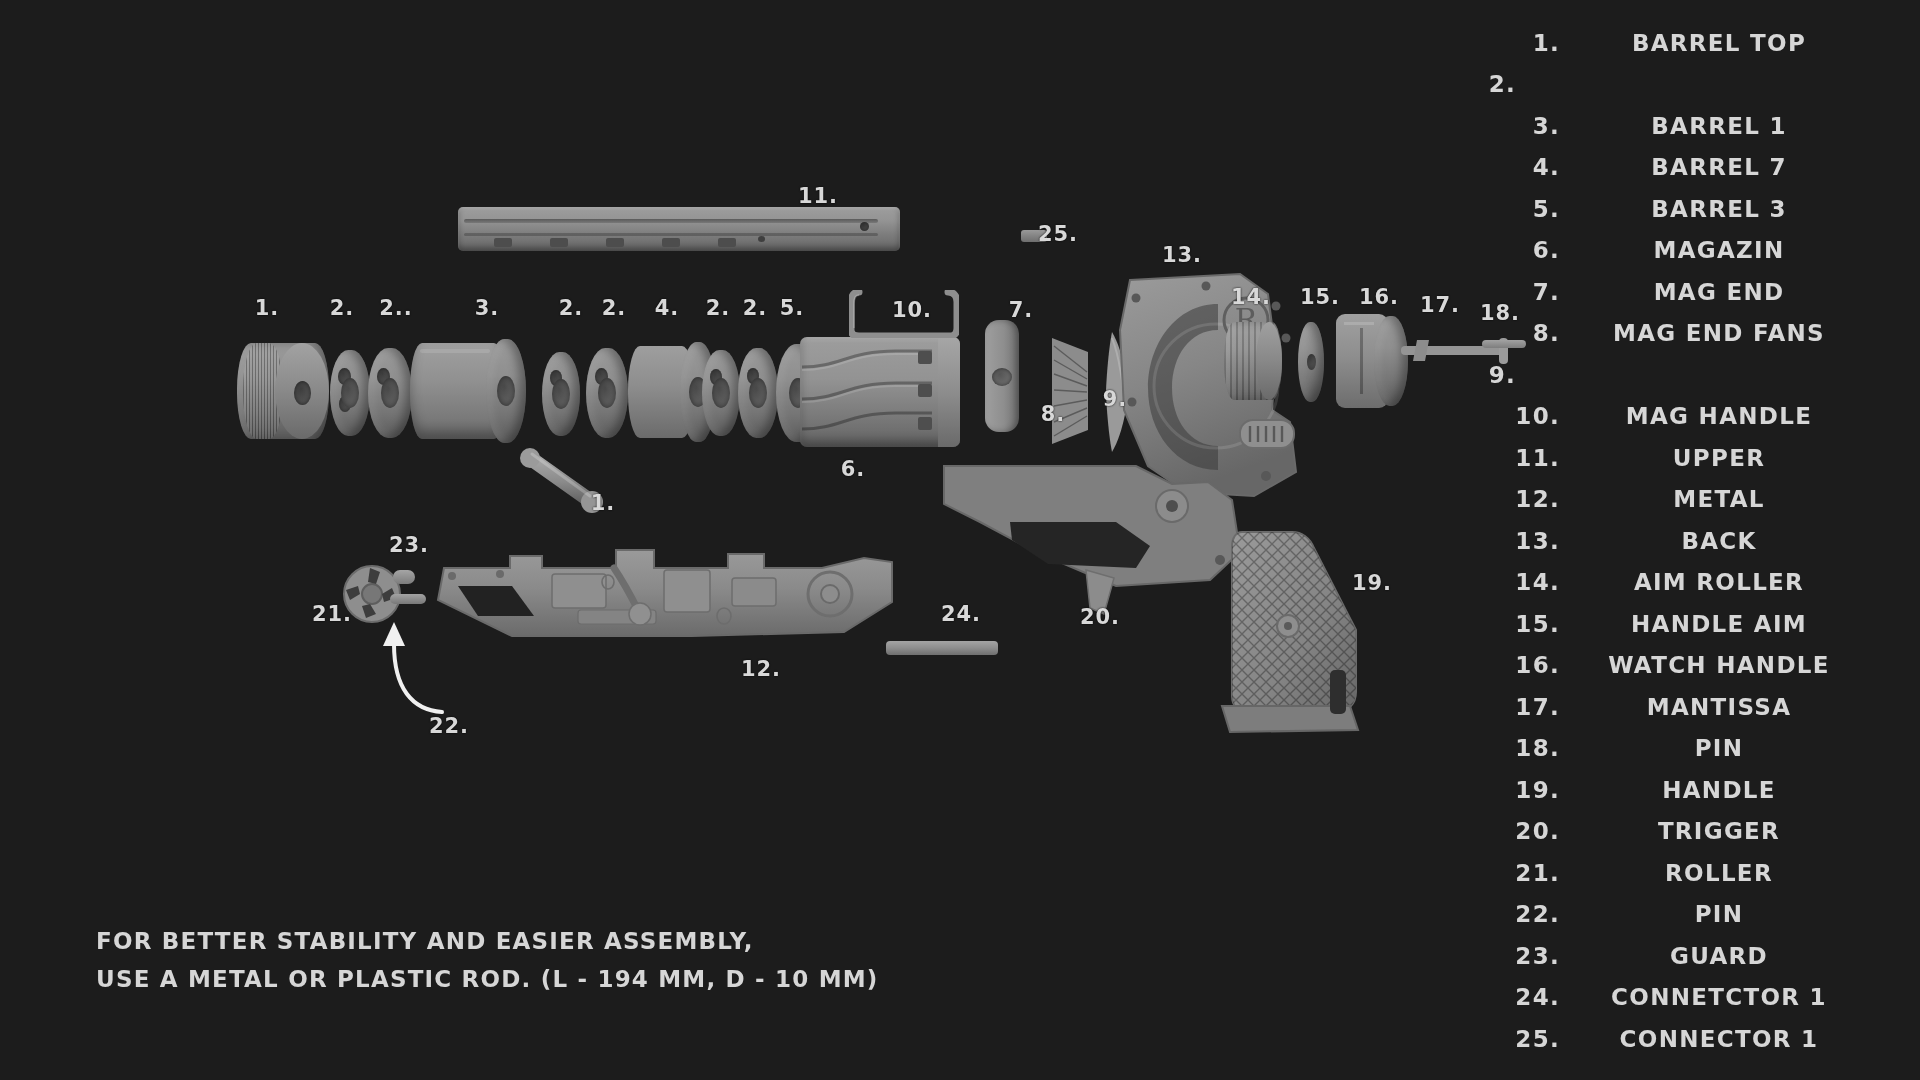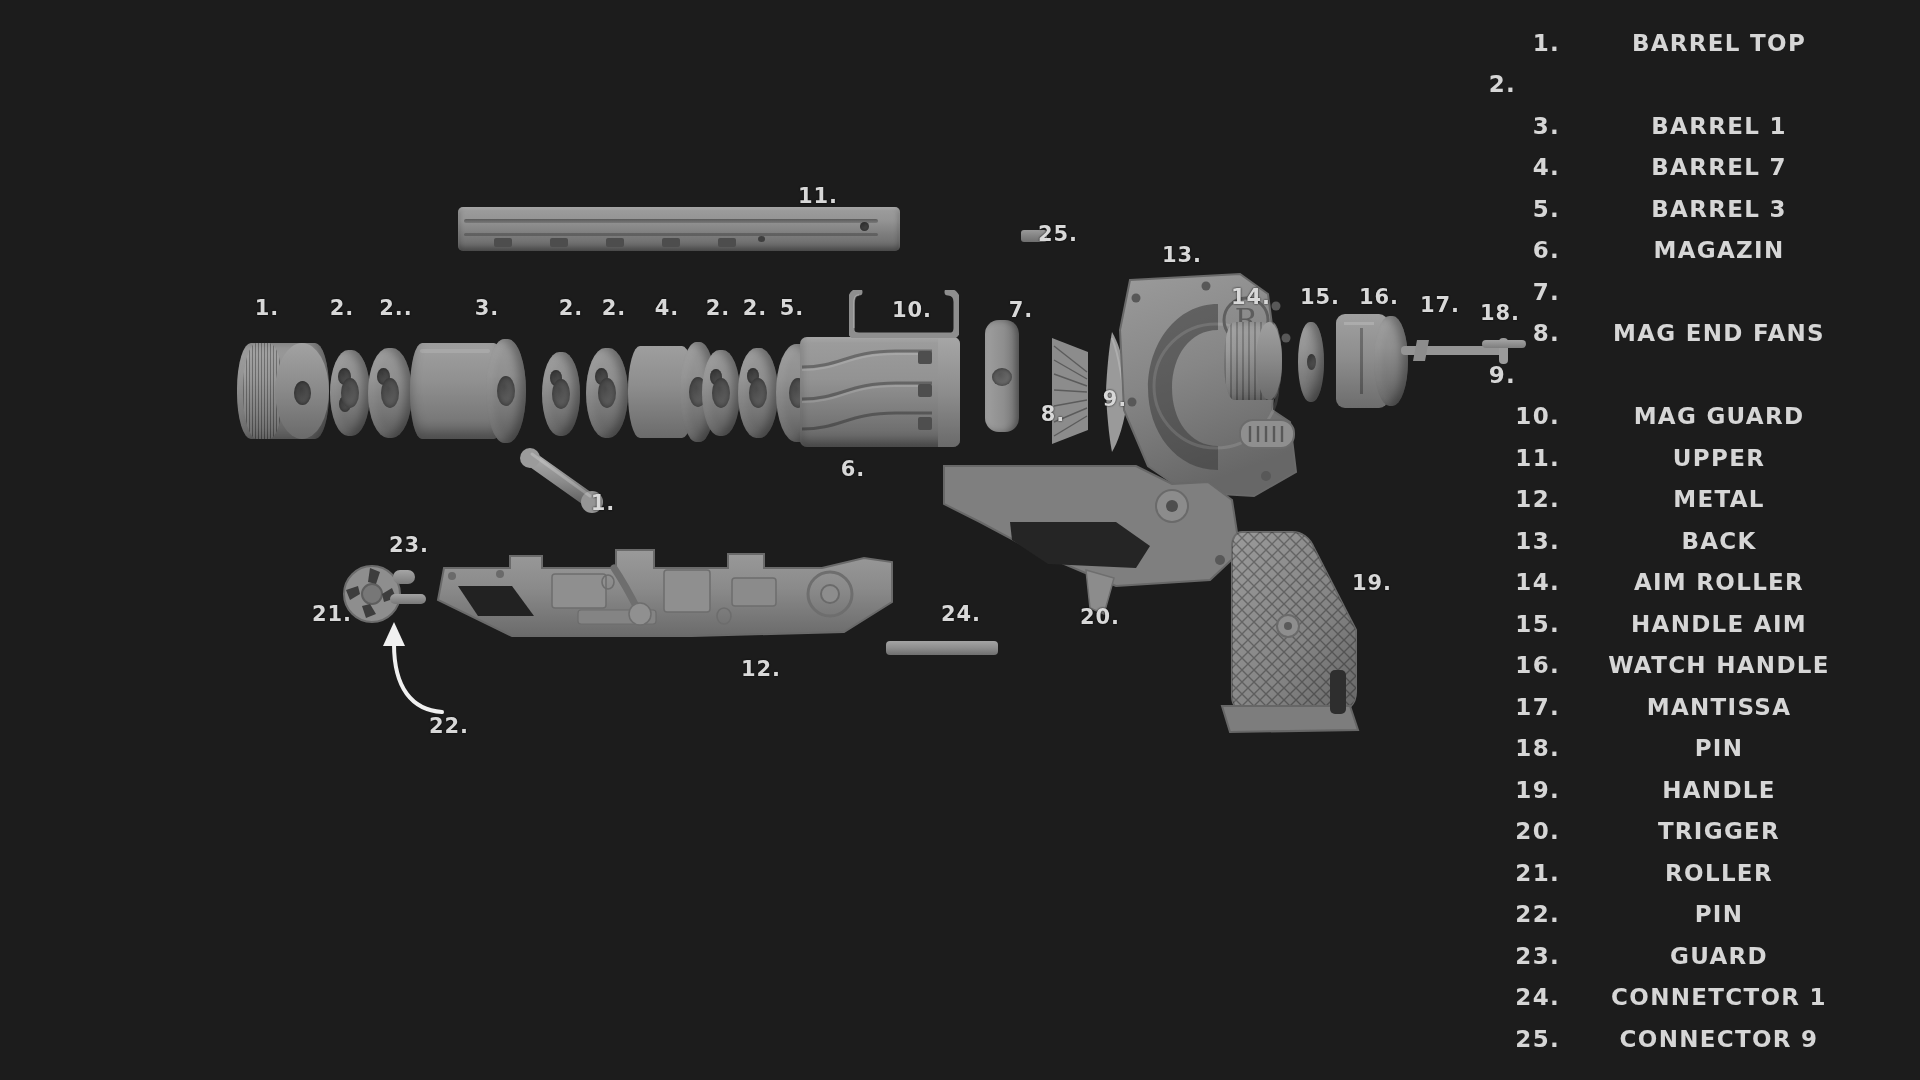--- a/index.html
+++ b/index.html
@@ -467,31 +467,32 @@
         <div class="legend-row">
           <span class="legend-num">5.</span>
           <span class="legend-label">BARREL 3</span>
         </div>
         <div class="legend-row">
           <span class="legend-num">6.</span>
           <span class="legend-label">MAGAZIN</span>
         </div>
         <div class="legend-row">
           <span class="legend-num">7.</span>
+          <span class="legend-label">MAG END</span>
         </div>
         <div class="legend-row">
           <span class="legend-num">8.</span>
           <span class="legend-label">MAG END FANS</span>
         </div>
         <div class="legend-row wide">
           <span class="legend-num">9.</span>
         </div>
         <div class="legend-row">
           <span class="legend-num">10.</span>
-          <span class="legend-label">MAG GUARD</span>
+          <span class="legend-label">MAG HANDLE</span>
         </div>
         <div class="legend-row">
           <span class="legend-num">11.</span>
           <span class="legend-label">UPPER</span>
         </div>
         <div class="legend-row">
           <span class="legend-num">12.</span>
           <span class="legend-label">METAL</span>
         </div>
         <div class="legend-row">
@@ -537,19 +538,23 @@
         <div class="legend-row">
           <span class="legend-num">23.</span>
           <span class="legend-label">GUARD</span>
         </div>
         <div class="legend-row">
           <span class="legend-num">24.</span>
           <span class="legend-label">CONNETCTOR 1</span>
         </div>
         <div class="legend-row">
           <span class="legend-num">25.</span>
-          <span class="legend-label">CONNECTOR 9</span>
+          <span class="legend-label">CONNECTOR 1</span>
         </div>
       </div>
   </div>
 
+  <div class="note">
+    <div>FOR BETTER STABILITY AND EASIER ASSEMBLY,</div>
+    <div>USE A METAL OR PLASTIC ROD. (L - 194 MM, D - 10 MM)</div>
+  </div>
 
 </div>
 
 </body></html>

